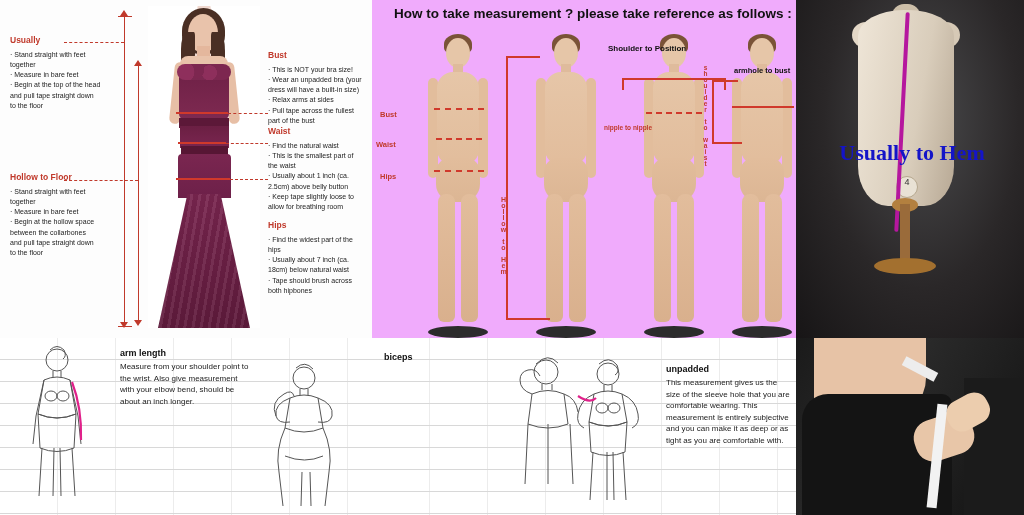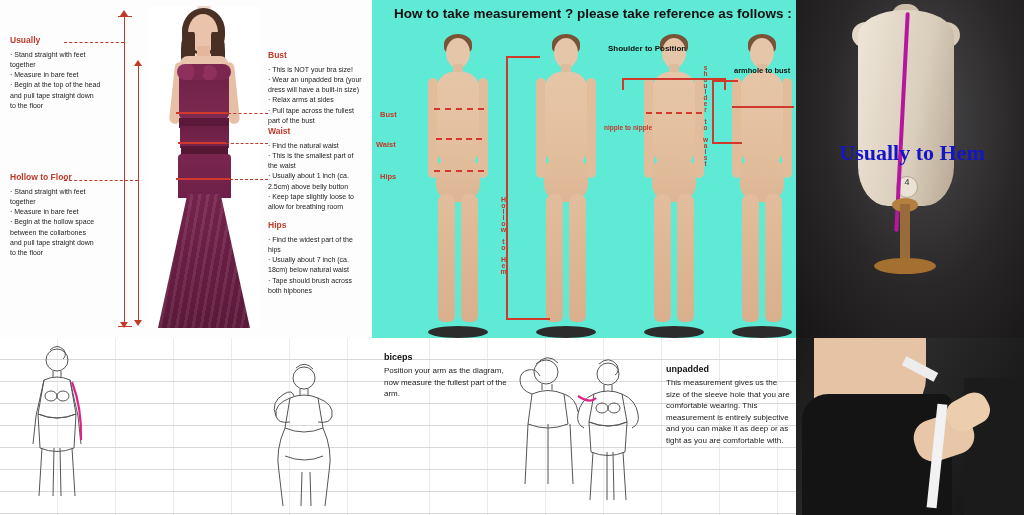--- a/index.html
+++ b/index.html
@@ -59,21 +59,21 @@
   .ah-up { border-left:4px solid transparent;border-right:4px solid transparent;border-bottom:6px solid #c0392b; }
   .ah-down { border-left:4px solid transparent;border-right:4px solid transparent;border-top:6px solid #c0392b; }
 
   .lbl-red { color:#c0392b; font-weight:bold; font-size:8.5px; }
   .bullets { font-size:7px; color:#222; line-height:1.45; }
   .bullets div { white-space:nowrap; }
 
   
   #panel-howto {
     position:absolute; left:372px; top:0; width:424px; height:338px;
-    background:#5eead4; overflow:hidden;
+    background:#f0abfc; overflow:hidden;
   }
   #howto-title { position:absolute; left:22px; top:6px; font-size:13.5px; font-weight:bold; color:#111; }
   .fig { position:absolute; top:34px; width:92px; height:300px; }
   .f-head { position:absolute; left:50%; margin-left:-12px; top:4px; width:24px; height:30px; border-radius:50%; background:#e6c6a8; }
   .f-hair { position:absolute; left:50%; margin-left:-14px; top:0px; width:28px; height:20px; border-radius:50% 50% 30% 30%; background:#7a5337; }
   .f-neck { position:absolute; left:50%; margin-left:-5px; top:30px; width:10px; height:10px; background:#dfbb9c; }
   .f-torso { position:absolute; left:50%; margin-left:-21px; top:38px; width:42px; height:92px;
      background:linear-gradient(#e6c6a8,#e2bd9c); border-radius:16px 16px 14px 14px; }
   .f-hip { position:absolute; left:50%; margin-left:-22px; top:124px; width:44px; height:44px;
      background:linear-gradient(#e2bd9c,#dcb694); border-radius:14px 14px 18px 18px; }
@@ -347,20 +347,24 @@
         <path d="M56 36 l8 36 l3 28"></path>
         <path d="M24 70 q19 8 38 0 l-2 34 q-17 7 -34 0 z"></path>
         <path d="M28 104 l-3 48 M58 104 l3 48"></path>
         <path d="M40 104 l-1 48 M46 104 l1 48"></path>
         <ellipse cx="37" cy="52" rx="6" ry="5"></ellipse>
         <ellipse cx="49" cy="52" rx="6" ry="5"></ellipse>
       </g>
       <path d="M58 38 q10 26 9 58" fill="none" stroke="#e0218a" stroke-width="2.2"></path>
     </svg>
 
+    <div style="position:absolute; left:120px; top:10px; width:130px;">
+      <div class="note-title">arm length</div>
+      <div class="note-body" style="margin-top:3px;">Measure from your shoulder point to the wrist. Also give measurement with your elbow bend, should be about an inch longer.</div>
+    </div>
 
     <svg class="sketch" style="left:254px; top:22px;" width="100" height="150" viewBox="0 0 100 150">
       <g fill="none" stroke="#555" stroke-width="1">
         <circle cx="50" cy="18" r="11"></circle>
         <path d="M42 8 q9 -8 17 1"></path>
         <path d="M46 29 l0 6 M54 29 l0 6"></path>
         <path d="M36 38 q14 -6 28 0 l5 30 q-19 8 -38 0 z"></path>
         <path d="M36 38 q-16 6 -14 18 q2 8 14 6"></path>
         <path d="M64 38 q16 6 14 18 q-2 8 -14 6"></path>
         <path d="M22 56 q-6 -14 8 -22 q8 -5 10 2"></path>
@@ -368,21 +372,20 @@
         <path d="M69 68 q10 22 6 44 l-4 34"></path>
         <path d="M31 96 q20 8 38 0"></path>
         <path d="M48 112 l-1 34 M56 112 l1 34"></path>
       </g>
     </svg>
   </div>
 
   <div id="panel-biceps" class="lined">
     <div style="position:absolute; left:12px; top:14px; width:130px;">
       <div class="note-title">biceps</div>
-      <div class="note-body" style="margin-top:3px;">Position your arm as the diagram, now measure the fullest part of the arm.</div>
     </div>
 
     <svg class="sketch" style="left:136px; top:12px;" width="80" height="140" viewBox="0 0 80 140">
       <g fill="none" stroke="#555" stroke-width="1">
         <circle cx="38" cy="22" r="12"></circle>
         <path d="M28 14 q12 -12 22 -1"></path>
         <path d="M34 34 l0 6 M44 34 l0 6"></path>
         <path d="M24 44 q16 -7 32 0 l4 30 q-20 8 -40 0 z"></path>
         <path d="M24 44 q-12 -4 -12 -14 q0 -8 8 -10 q8 -2 12 6"></path>
         <path d="M56 44 q12 4 14 18"></path>

